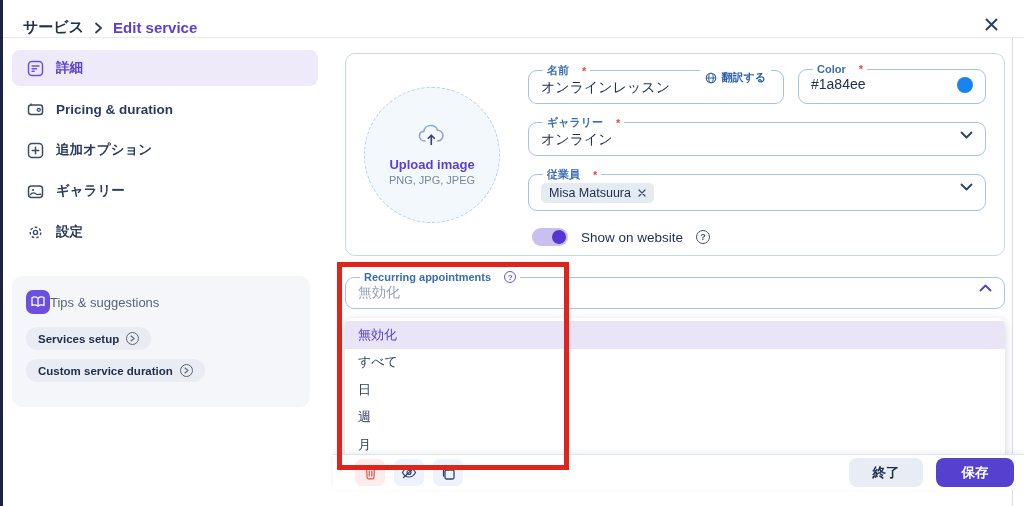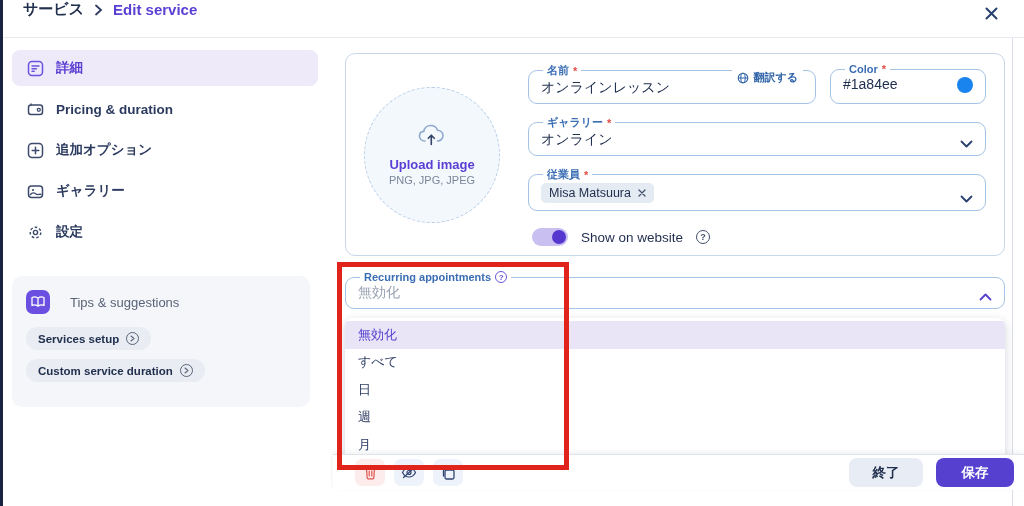--- a/index.html
+++ b/index.html
@@ -7,36 +7,36 @@
   body {
     font-family: "Liberation Sans", sans-serif;
     background:#ffffff; position:relative; overflow:hidden;
     color:#2b3a5e;
   }
   .left-strip { position:absolute; left:0; top:0; width:3px; height:506px; background:#1a2440; }
   .right-divider { position:absolute; left:1012px; top:38px; width:1px; height:468px; background:#d9dee6; }
 
   
   .header { position:absolute; left:3px; top:0; right:0; height:38px;
-    display:flex; align-items:flex-start; border-bottom:1px solid #e8eaf0; padding:0 20px; }
+    display:flex; align-items:flex-end; border-bottom:1px solid #e8eaf0; padding:0 20px; }
   .breadcrumb { display:flex; align-items:center; gap:10px; font-size:15px; font-weight:bold; }
   .crumb-root { color:#22304f; }
   .crumb-current { color:#5b3fd4; }
   .crumb-sep svg { display:block; }
   .close-btn { margin-left:auto; width:26px; height:26px; display:flex; align-items:center; justify-content:center; cursor:pointer; }
 
   
   .sidebar { position:absolute; left:12px; top:50px; width:306px; }
   .nav-item { display:flex; align-items:center; gap:12px; height:36px; padding:0 14px;
     border-radius:8px; margin-bottom:5px; font-size:13.5px; font-weight:bold; color:#2b3a5e; cursor:pointer; }
   .nav-item .nicon { width:18px; height:18px; display:flex; align-items:center; justify-content:center; }
   .nav-item.selected { background:#eeeafa; color:#5b3fd4; }
   .nav-item.selected svg * { stroke:#6a51e0; }
   .tips { margin-top:26px; background:#f4f6f9; border-radius:10px; padding:14px 14px 16px; width:298px; }
-  .tips-head { display:flex; align-items:center; gap:20px; margin-bottom:13px; }
+  .tips-head { display:flex; align-items:center; gap:0; margin-bottom:13px; }
   .book-badge { width:24px; height:24px; border-radius:7px; background:#6a4fe0; display:flex; align-items:center; justify-content:center; }
   .tips-title { font-size:13px; color:#5a6478; }
   .pill { display:inline-flex; align-items:center; gap:7px; background:#e9edf3; border-radius:14px;
     padding:5px 12px; font-size:11.5px; font-weight:bold; color:#22304f; margin-bottom:9px; cursor:pointer; }
   .pill-circle { width:13px; height:13px; border-radius:50%; border:1px solid #5a6478; display:flex; align-items:center; justify-content:center; }
   .help-line { font-size:12.5px; color:#5a6478; margin-top:4px; }
   .help-link { color:#5b3fd4; cursor:pointer; }
 
   
   .main { position:absolute; left:345px; top:53px; width:660px; }
@@ -44,30 +44,30 @@
     display:flex; align-items:center; }
   .upload-circle { width:136px; height:136px; border-radius:50%; border:1.5px dashed #b7cde6;
     background:#f3f8fd; display:flex; flex-direction:column; align-items:center; justify-content:center;
     gap:2px; cursor:pointer; flex-shrink:0; }
   .upload-title { color:#5b3fd4; font-weight:bold; font-size:13px; margin-top:4px; }
   .upload-formats { color:#7b8699; font-size:11px; }
 
   .fields { flex:1; margin-left:28px; display:flex; flex-direction:column; gap:11px; }
   .field-row { display:flex; gap:14px; }
   fieldset.mat { border:1.5px solid #a5c3e4; border-radius:9px; padding:1px 12px 7px; position:relative; background:#fff; }
-  fieldset.mat legend { font-size:11px; font-weight:bold; color:#3a6db4; padding:0 4px; margin-left:2px; display:flex; align-items:center; gap:4px; }
+  fieldset.mat legend { font-size:11px; font-weight:bold; color:#3a6db4; padding:0 4px; margin-left:2px; display:flex; align-items:center; gap:13px; }
   .req { color:#e04a44; }
   .fval { font-size:14px; color:#22304f; line-height:17px; }
   .grow { flex:1; }
-  .color-field { width:156px; }
+  .color-field { width:188px; }
   .color-inner { display:flex; align-items:center; justify-content:space-between; }
   .swatch { width:16px; height:16px; border-radius:50%; }
   .translate { position:absolute; top:-8px; right:12px; background:#fff; padding:0 5px;
     color:#2f63a8; font-size:11px; font-weight:bold; display:flex; align-items:center; gap:4px; cursor:pointer; }
-  .select-inner { display:flex; align-items:flex-end; justify-content:space-between; }
+  .select-inner { display:flex; align-items:flex-start; justify-content:space-between; }
   .chip { display:inline-flex; align-items:center; gap:7px; background:#e4ebf3; border-radius:5px;
     padding:3px 8px; font-size:12.5px; color:#22304f; }
   .chip-x { cursor:pointer; display:flex; }
   .toggle-row { display:flex; align-items:center; gap:13px; margin-top:6px; margin-left:4px; }
   .toggle { width:36px; height:18px; border-radius:9px; background:#c9c0f1; position:relative; cursor:pointer; }
   .toggle .knob { position:absolute; right:2px; top:2px; width:14px; height:14px; border-radius:50%; background:#5537cf; }
   .toggle-label { font-size:13.5px; font-weight:normal; color:#1f2c4d; }
   .qmark { width:14px; height:14px; border-radius:50%; border:1.2px solid #44506b; color:#44506b;
     font-size:9px; font-weight:bold; display:inline-flex; align-items:center; justify-content:center; }
   .qmark.small { width:12px; height:12px; font-size:8px; border-color:#6a55d8; color:#6a55d8; }

